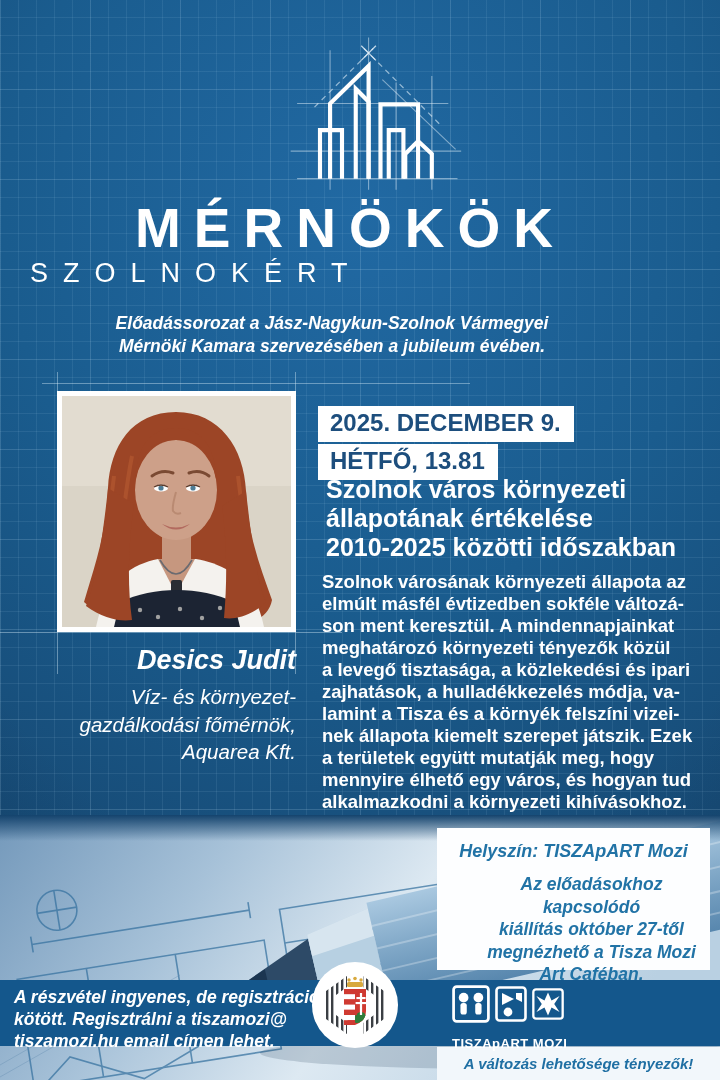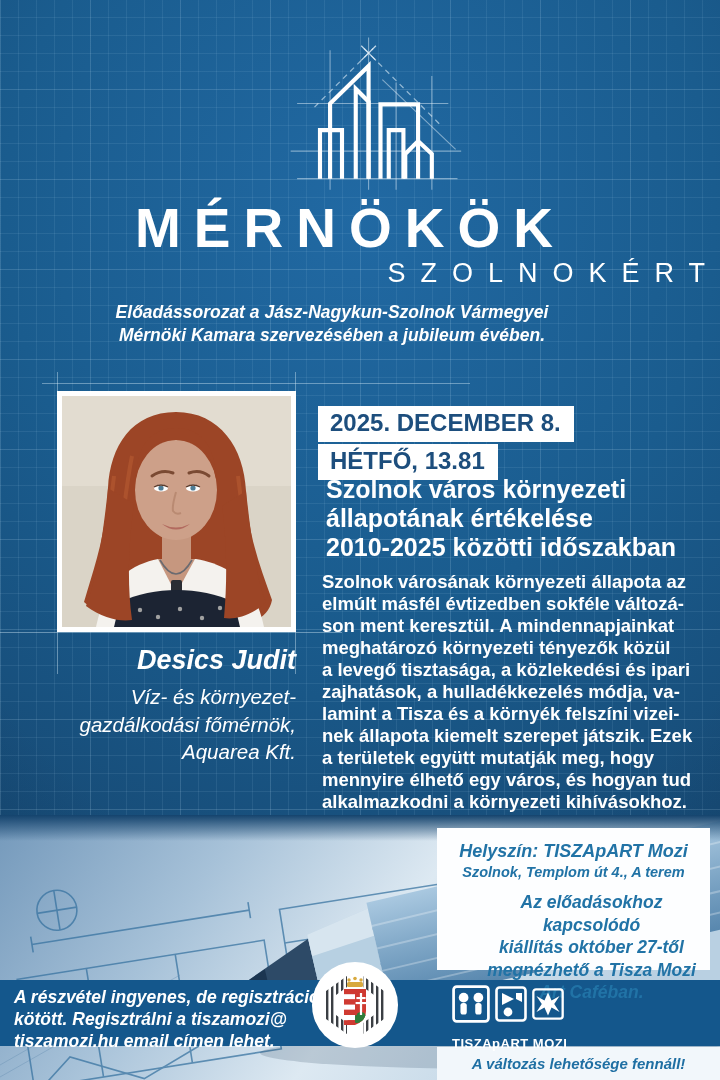--- a/index.html
+++ b/index.html
@@ -15,22 +15,22 @@
       repeating-linear-gradient(90deg, rgba(170,210,235,.10) 0 1px, transparent 1px 18px),
       repeating-linear-gradient(0deg, rgba(190,220,240,.10) 0 1px, transparent 1px 90px),
       repeating-linear-gradient(90deg, rgba(190,220,240,.10) 0 1px, transparent 1px 90px);
   }
   .vignette{position:absolute;inset:0;z-index:1;pointer-events:none;
     background:radial-gradient(120% 95% at 50% 30%, rgba(0,0,0,0) 55%, rgba(6,24,44,.35) 100%);}
   .logo{position:absolute;left:270px;top:32px;width:210px;height:165px;z-index:3;}
   .series-title{position:absolute;top:196px;left:0;width:688px;margin:0;z-index:3;
     color:#fff;font-size:55px;font-weight:bold;letter-spacing:13px;text-align:center;padding-left:13px;box-sizing:border-box;}
   .series-subtitle{position:absolute;top:258px;left:0;width:720px;z-index:3;
-    color:#fff;font-size:27px;font-weight:500;letter-spacing:15px;text-align:right;padding-left:19px;box-sizing:border-box;}
-  .series-desc{position:absolute;top:301px;left:0;width:664px;margin:0;z-index:3;
+    color:#fff;font-size:27px;font-weight:500;letter-spacing:15px;text-align:left;padding-left:30px;box-sizing:border-box;}
+  .series-desc{position:absolute;top:312px;left:0;width:664px;margin:0;z-index:3;
     color:#fff;font-size:17.5px;font-style:italic;font-weight:bold;line-height:23px;text-align:center;white-space:pre-line;}
   .cl{position:absolute;background:rgba(215,235,248,.42);z-index:2;}
   .cl-h1{left:42px;top:383px;width:428px;height:1px;}
   .cl-h2{left:0;top:632px;width:342px;height:1px;}
   .cl-v1{left:57px;top:372px;width:1px;height:302px;}
   .cl-v2{left:295px;top:372px;width:1px;height:302px;}
   .photo-frame{position:absolute;left:57px;top:391px;width:229px;height:231px;z-index:3;
     background:#fff;padding:5px;}
   .badges{position:absolute;left:318px;top:406px;z-index:4;}
   .badge{display:table;background:#fff;color:#1d4e7d;font-size:24px;font-weight:800;
@@ -139,21 +139,21 @@
         <path d="M92,91 q7,-4 14,0 M124,91 q7,-4 14,0" stroke="#5a3b2c" stroke-width="1.3" fill="none"></path>
       </g>
       <path d="M114,96 q-4,14 -3,19 q3,4 8,2" stroke="#b98a72" stroke-width="2" fill="none"></path>
       <path d="M100,128 q14,7 28,0 q-14,11 -28,0" fill="#b26a5f"></path>
       <path d="M46,92 C40,150 32,192 24,210 C40,222 58,226 70,224 C64,180 68,138 72,108 Z" fill="#9c4526"></path>
       <path d="M184,95 C190,150 196,188 204,206 C190,220 172,224 162,222 C166,178 164,140 160,110 Z" fill="#9c4526"></path>
     </svg>
   </div>
 
   <div class="badges">
-    <div class="badge">2025. DECEMBER 8.</div>
+    <div class="badge">2025. DECEMBER 9.</div>
     <div class="badge">HÉTFŐ, 13.81</div>
   </div>
 
   <h2 class="event-title">Szolnok város környezeti
 állapotának értékelése
 2010-2025 közötti időszakban</h2>
   <p class="event-desc">Szolnok városának környezeti állapota az
 elmúlt másfél évtizedben sokféle változá-
 son ment keresztül. A mindennapjainkat
 meghatározó környezeti tényezők közül
@@ -227,21 +227,20 @@
           <line x1="382" y1="163" x2="782" y2="160"></line>
         <line x1="382" y1="186" x2="782" y2="184"></line>
           <line x1="382" y1="206" x2="782" y2="205"></line>
       </g>
     </g>
     <rect width="720" height="26" fill="url(#fade)"></rect>
   </svg>
 
   <div class="venue-box">
     <div class="venue-location">Helyszín: TISZApART Mozi</div>
-    <div class="venue-address">Szolnok, Templom út 4., A terem</div>
     <div class="venue-note">Az előadásokhoz kapcsolódó
 kiállítás október 27-től
 megnézhető a Tisza Mozi
 Art Caféban.</div>
   </div>
 
   <div class="footer-bar"></div>
   <p class="footer-note">A részvétel ingyenes, de regisztrációhoz
 kötött. Regisztrálni a tiszamozi@
 tiszamozi.hu email címen lehet.</p>
@@ -309,15 +308,15 @@
       <svg width="32" height="38" viewBox="0 0 36 36">
         <rect x="1.5" y="1.5" width="33" height="33" rx="3" fill="none" stroke="#fff" stroke-width="2.6"></rect>
         <path d="M18,5 L22,14 L31,9 L25,18 L31,27 L22,22 L18,31 L14,22 L5,27 L11,18 L5,9 L14,14 Z" fill="#fff"></path>
       </svg>
     </div>
     <div class="tp-label">TISZApART MOZI</div>
   </div>
 
 
   <div class="slogan-strip">
-    <span class="slogan">A változás lehetősége fennáll!</span>
+    <span class="slogan">A változás lehetősége tényezők!</span>
   </div>
 </div>
 
 </body></html>

